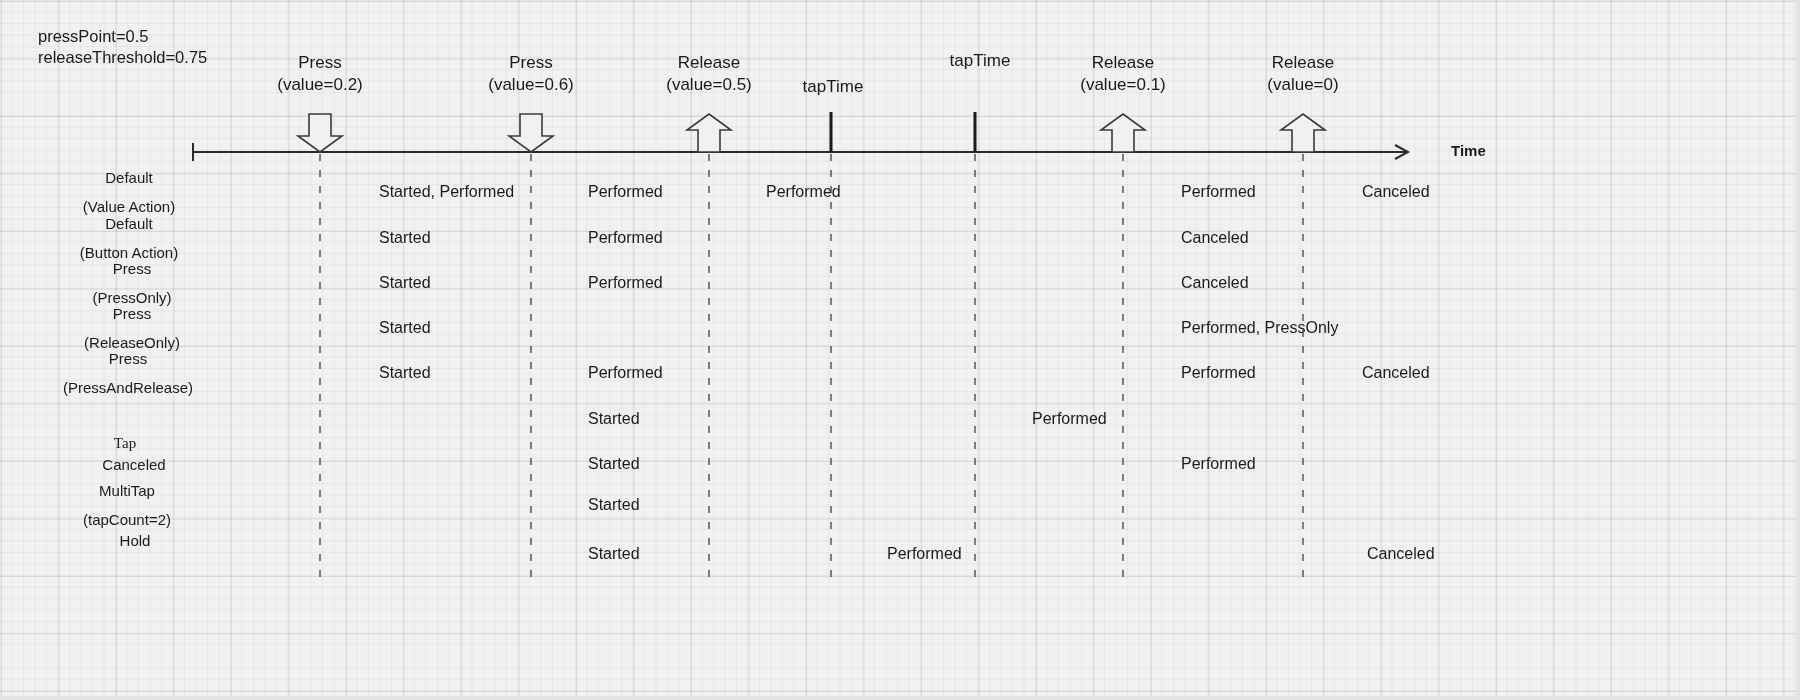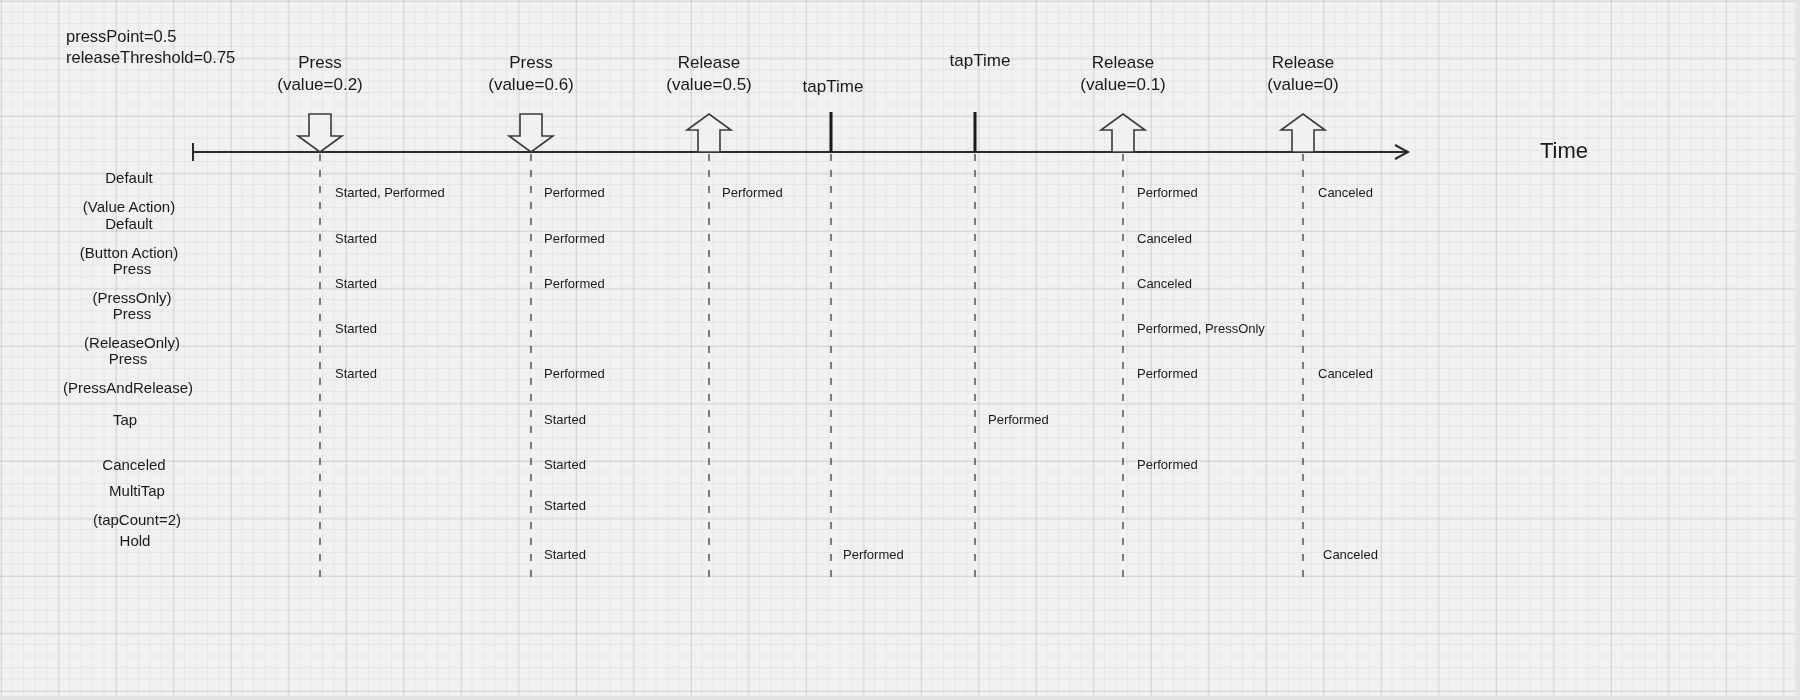--- a/index.html
+++ b/index.html
@@ -35,21 +35,20 @@
     position:absolute;left:0;top:696px;width:1800px;height:4px;
     background:#e3e3e3;
   }
 
   .params{
     position:absolute;
     left:38px;top:26px;
     font-size:16.5px;
     line-height:21px;
     white-space:pre;
-    margin-left:28px;
   }
 
   .evt-label{
     position:absolute;
     text-align:center;
     font-size:17px;
     line-height:22px;
     white-space:pre;
     transform:translateX(-50%);
   }
@@ -58,23 +57,24 @@
     position:absolute;
     text-align:center;
     font-size:15px;
     line-height:29px;
     white-space:pre;
     transform:translate(-50%,-50%);
   }
 
   .cell{
     position:absolute;
-    font-size:13px;
+    font-size:16px;
     white-space:nowrap;
     transform:translateY(-50%);
+    margin-left:44px;
   }
 
   svg.overlay{
     position:absolute;left:0;top:0;width:1800px;height:700px;
     pointer-events:none;
   }
 </style>
 </head>
 <body>
 
@@ -104,23 +104,23 @@
       <div class="row-label" style="left: 129px; top: 192px;">Default
 (Value Action)</div>
       <div class="row-label" style="left: 129px; top: 238px;">Default
 (Button Action)</div>
       <div class="row-label" style="left: 132px; top: 283px;">Press
 (PressOnly)</div>
       <div class="row-label" style="left: 132px; top: 328px;">Press
 (ReleaseOnly)</div>
       <div class="row-label" style="left: 128px; top: 373px;">Press
 (PressAndRelease)</div>
-      <div class="row-label" style="left: 125px; top: 419px;">Tap</div>
+      <div class="row-label" style="left: 125px; top: 443px; font-family: Liberation Serif, serif;">Tap</div>
       <div class="row-label" style="left: 134px; top: 464px;">Canceled</div>
-      <div class="row-label" style="left: 137px; top: 505px;">MultiTap
+      <div class="row-label" style="left: 127px; top: 505px;">MultiTap
 (tapCount=2)</div>
       <div class="row-label" style="left: 135px; top: 540px;">Hold</div>
     </div>
   <div id="cells">
       <div class="cell" style="left: 335px; top: 192px;">Started, Performed</div>
       <div class="cell" style="left: 544px; top: 192px;">Performed</div>
       <div class="cell" style="left: 722px; top: 192px;">Performed</div>
       <div class="cell" style="left: 1137px; top: 192px;">Performed</div>
       <div class="cell" style="left: 1318px; top: 192px;">Canceled</div>
       <div class="cell" style="left: 335px; top: 238px;">Started</div>
@@ -138,21 +138,21 @@
       <div class="cell" style="left: 544px; top: 419px;">Started</div>
       <div class="cell" style="left: 988px; top: 419px;">Performed</div>
       <div class="cell" style="left: 544px; top: 464px;">Started</div>
       <div class="cell" style="left: 1137px; top: 464px;">Performed</div>
       <div class="cell" style="left: 544px; top: 505px;">Started</div>
       <div class="cell" style="left: 544px; top: 554px;">Started</div>
       <div class="cell" style="left: 843px; top: 554px;">Performed</div>
       <div class="cell" style="left: 1323px; top: 554px;">Canceled</div>
     </div>
 
-  <div class="evt-label" id="axis-label" style="left:1540px;top:140px;transform:none;font-size:22px;">Time</div>
+  <div class="evt-label" id="axis-label" style="left:1451px;top:140px;transform:none;font-size:15px;font-weight:bold;">Time</div>
 
   <svg class="overlay" id="overlay" viewBox="0 0 1800 700" xmlns="http://www.w3.org/2000/svg">
       <line x1="320" y1="154" x2="320" y2="580" stroke="#4a4a4a" stroke-width="1.4" stroke-dasharray="7 9"></line>
       <line x1="531" y1="154" x2="531" y2="580" stroke="#4a4a4a" stroke-width="1.4" stroke-dasharray="7 9"></line>
       <line x1="709" y1="154" x2="709" y2="580" stroke="#4a4a4a" stroke-width="1.4" stroke-dasharray="7 9"></line>
       <line x1="831" y1="154" x2="831" y2="580" stroke="#4a4a4a" stroke-width="1.4" stroke-dasharray="7 9"></line>
       <line x1="975" y1="154" x2="975" y2="580" stroke="#4a4a4a" stroke-width="1.4" stroke-dasharray="7 9"></line>
       <line x1="1123" y1="154" x2="1123" y2="580" stroke="#4a4a4a" stroke-width="1.4" stroke-dasharray="7 9"></line>
       <line x1="1303" y1="154" x2="1303" y2="580" stroke="#4a4a4a" stroke-width="1.4" stroke-dasharray="7 9"></line>
       <line x1="193" y1="152" x2="1408" y2="152" stroke="#2b2b2b" stroke-width="2"></line>

